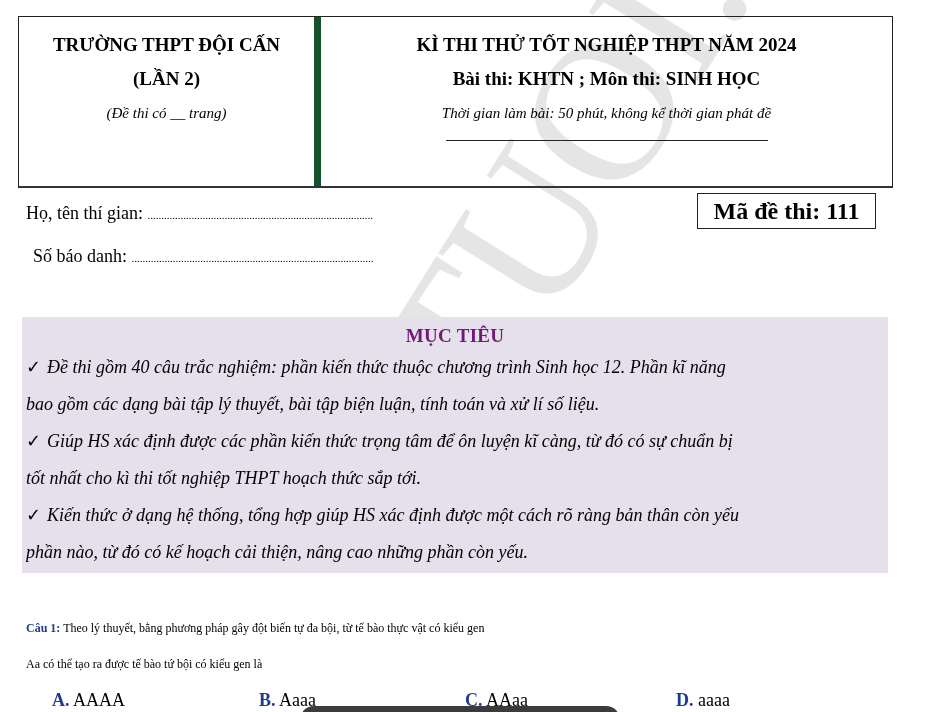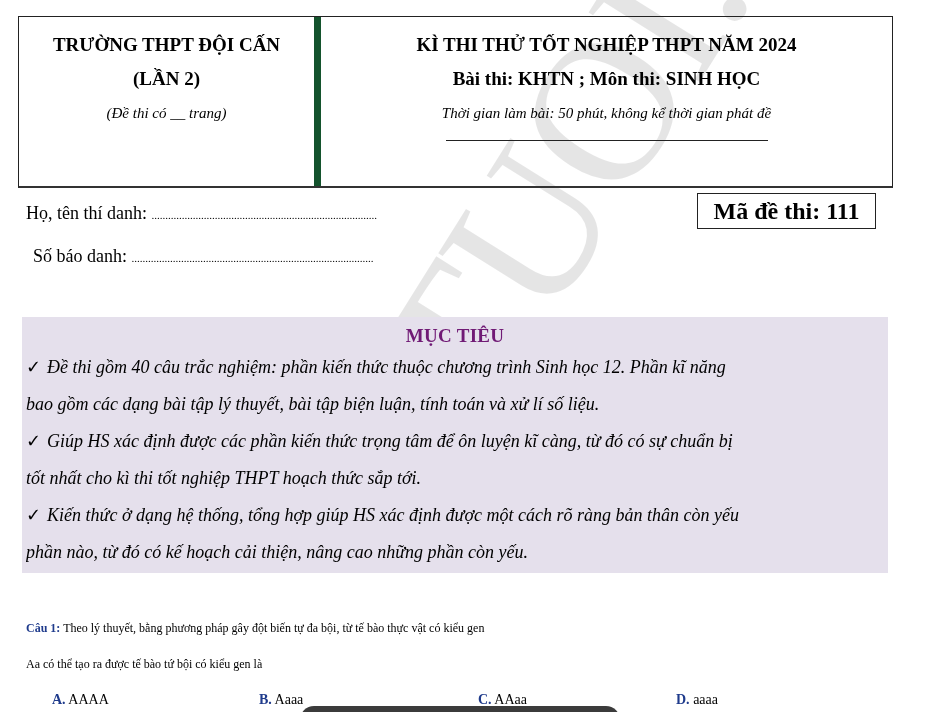--- a/index.html
+++ b/index.html
@@ -43,21 +43,21 @@
   .goal-line {
     font-style:italic; font-size:18px; line-height:37px; white-space:nowrap;
     overflow:hidden;
   }
   .check { font-style:normal; font-size:18px; margin-right:6px; }
   .q {
     position:absolute; left:26px; font-size:12px; line-height:22px; white-space:nowrap;
   }
   .qlabel { color:#1f3b8c; font-weight:bold; }
   .opt {
-    position:absolute; top:689px; font-size:14px; line-height:22px;
+    position:absolute; top:689px; font-size:18px; line-height:22px;
   }
   .opt .ol { color:#1f3b8c; font-weight:bold; }
   .watermark {
     position:absolute; left:330px; top:330px;
     font-size:200px; color:rgba(0,0,0,0.10); font-family:"Liberation Serif", serif;
     transform:rotate(-58deg); transform-origin:left top; white-space:nowrap;
     pointer-events:none; letter-spacing:-4px;
   }
   .overlay-bar {
     position:absolute; left:300px; top:706px; width:320px; height:20px;
@@ -79,21 +79,21 @@
     <div class="b17">KÌ THI THỬ TỐT NGHIỆP THPT NĂM 2024</div>
     <div class="b17">Bài thi: KHTN ; Môn thi: SINH HỌC</div>
     <div class="i17">Thời gian làm bài: 50 phút, không kể thời gian phát đề</div>
     <div class="right-rule"></div>
   </div>
 </div>
 
 <div class="made-box">Mã đề thi: 111</div>
 
 <div class="field" style="top:202px;">
-  <span>Họ, tên thí danh:</span>
+  <span>Họ, tên thí gian:</span>
   <span class="dots" style="font-size:11px;">..................................................................................</span>
 </div>
 <div class="field" style="top:245px;margin-left:7px;">
   <span>Số báo danh:</span>
   <span class="dots" style="font-size:11px;">........................................................................................</span>
 </div>
 
 <div class="goals">
   <div class="goals-title">MỤC TIÊU</div>
   <div class="goal-line">
@@ -114,20 +114,20 @@
   <span class="qlabel">Câu 1:</span><span> Theo lý thuyết, bằng phương pháp gây đột biến tự đa bội, từ tế bào thực vật có kiểu gen</span>
 </div>
 <div class="q" style="top:653px;text-align:right;">Aa có thể tạo ra được tế bào tứ bội có kiểu gen là</div>
 
 <div class="opt" style="left:52px;">
   <span class="ol">A.</span><span> AAAA</span>
 </div>
 <div class="opt" style="left:259px;">
   <span class="ol">B.</span><span> Aaaa</span>
 </div>
-<div class="opt" style="left:478px;">
+<div class="opt" style="left:465px;">
   <span class="ol">C.</span><span> AAaa</span>
 </div>
 <div class="opt" style="left:676px;">
   <span class="ol">D.</span><span> aaaa</span>
 </div>
 
 <div class="overlay-bar"></div>
 
 </body></html>

